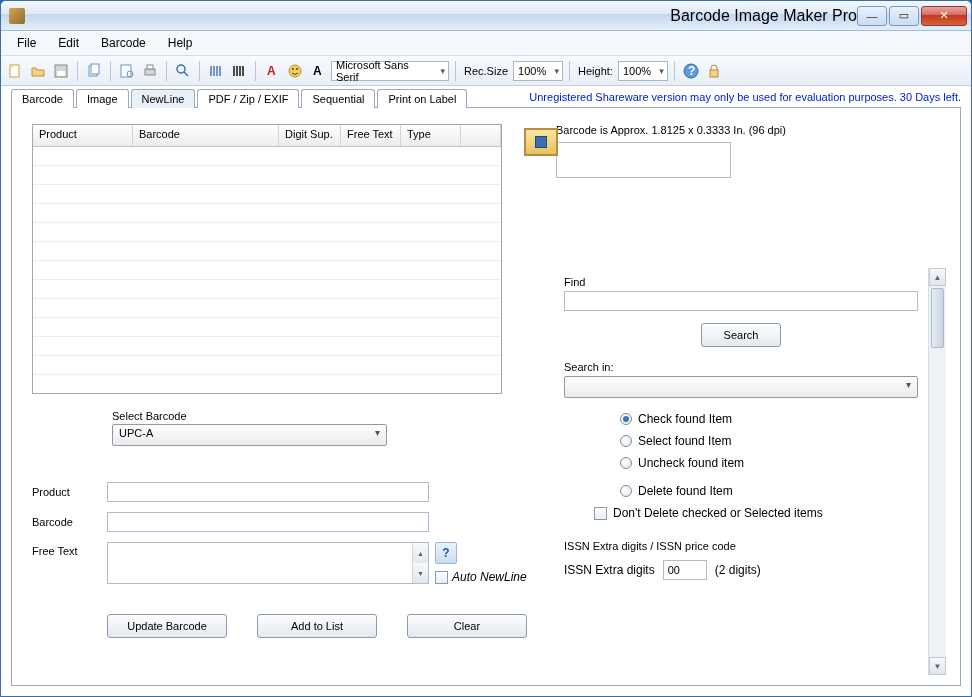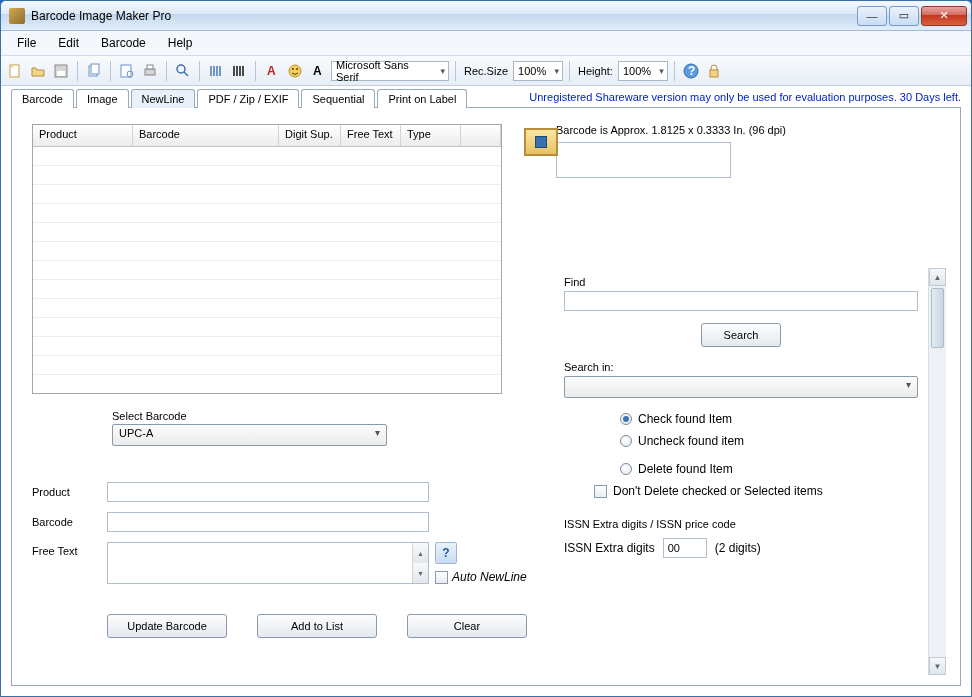--- a/index.html
+++ b/index.html
@@ -1,20 +1,20 @@
 <!DOCTYPE html>
 <html><head>
 <meta charset="utf-8">
 <style>
 * { box-sizing: border-box; font-family: "Segoe UI", Tahoma, sans-serif; font-size: 12px; }
 body { margin: 0; background: linear-gradient(to bottom, #2673c9 0%, #3b8de0 50%, #2673c9 100%); padding: 0; overflow: hidden; }
 .window { width: 972px; height: 697px; background: #fff; border: 1px solid #3b6ea5; border-radius: 6px 6px 0 0; overflow: hidden; display: flex; flex-direction: column; box-shadow: 0 0 8px rgba(0,0,0,0.3); }
 .titlebar { height: 30px; background: linear-gradient(to bottom, #f5f9fe 0%, #dce9f7 45%, #c3d8ef 46%, #e3eef9 100%); display: flex; align-items: center; padding: 0 4px 0 8px; border-bottom: 1px solid #9fb9d6; }
 .title-icon { width: 16px; height: 16px; background: linear-gradient(135deg,#d4a84c,#8b6c2e); border-radius: 2px; margin-right: 6px; }
-.title-text { flex: 1; color: #000; font-size: 12px; }
+.title-text { flex: 1; color: #000; font-size: 16px; text-align: right; }
 .winbtns { display: flex; gap: 2px; }
 .winbtn { width: 30px; height: 20px; border: 1px solid #7a9cc0; border-radius: 3px; background: linear-gradient(to bottom,#eaf2fb,#c8dcf2); display: flex; align-items: center; justify-content: center; font-size: 11px; color: #333; cursor: pointer; }
 .winbtn.close { width: 46px; background: linear-gradient(to bottom,#e9a5a0 0%,#d16b5e 45%,#c6361d 46%,#d9613e 100%); color: #fff; border-color: #8b3a2e; }
 .menubar { height: 24px; background: #f4f7fb; border-bottom: 1px solid #d0dceb; display: flex; align-items: center; padding: 12px 6px; gap: 2px; }
 .menuitem { padding: 3px 10px; cursor: pointer; border-radius: 2px; }
 .toolbar { height: 30px; background: linear-gradient(to bottom,#f9fbfd,#e7eef7); border-bottom: 1px solid #c3cfdd; display: flex; align-items: center; padding: 0 4px; gap: 3px; }
 .tb-sep { width: 1px; height: 20px; background: #b7c6d8; margin: 0 3px; }
 .tb-btn { width: 20px; height: 20px; display: flex; align-items: center; justify-content: center; cursor: pointer; border-radius: 2px; }
 .tb-combo { border: 1px solid #aab8c8; background: #fff; height: 20px; padding: 1px 18px 1px 4px; position: relative; font-size: 11px; display: flex; align-items: center; cursor: pointer; }
 .tb-combo::after { content: "▾"; position: absolute; right: 3px; font-size: 9px; color: #555; }
@@ -303,20 +303,24 @@
             <div class="group-label">Search in:</div>
             <div class="wide-select"></div>
 
             <div class="radio-group">
               <div class="radio-row">
                 <div class="radio checked"></div>
                 <span>Check found Item</span>
               </div>
               <div class="radio-row">
                 <div class="radio"></div>
+                <span>Select found Item</span>
+              </div>
+              <div class="radio-row">
+                <div class="radio"></div>
                 <span>Uncheck found item</span>
               </div>
               <div class="radio-row" style="margin-top:14px">
                 <div class="radio"></div>
                 <span>Delete found Item</span>
               </div>
             </div>
             <div class="dont-delete">
               <div class="checkbox-box"></div>
               <span>Don't Delete checked or Selected items</span>

